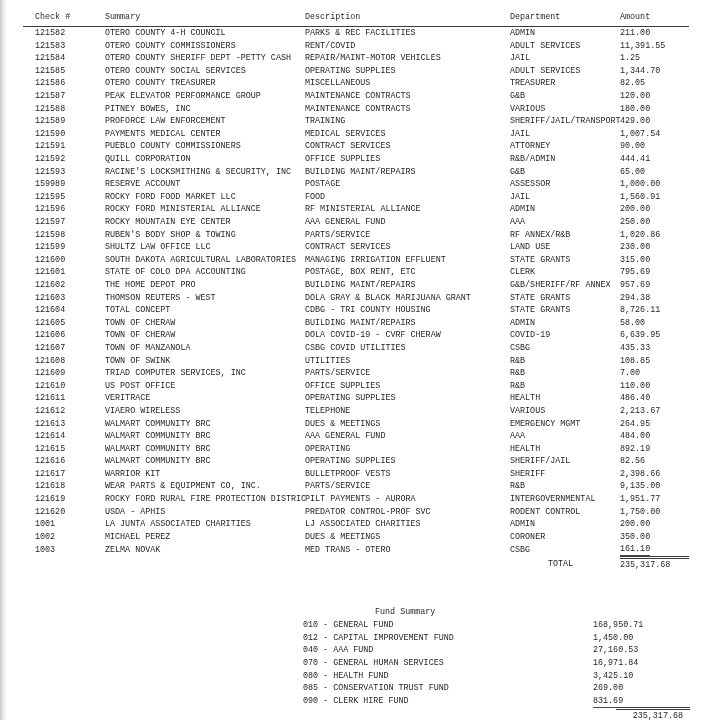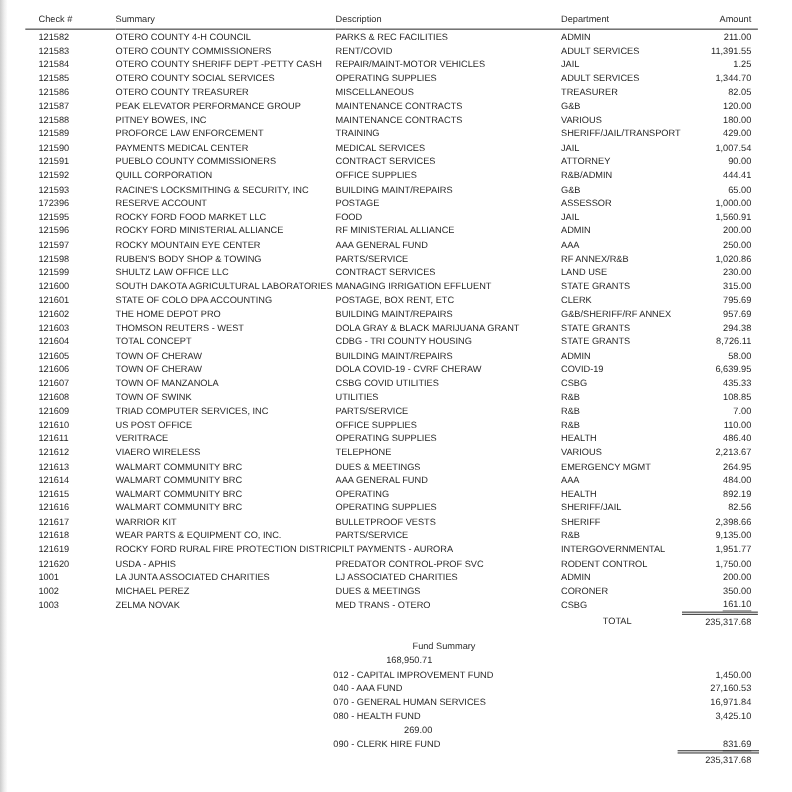--- a/index.html
+++ b/index.html
@@ -1,21 +1,21 @@
 <!DOCTYPE html>
 <html><head>
 <meta charset="utf-8">
 <style>
   html, body { margin: 0; padding: 0; background: #ffffff; }
   .page {
     position: relative;
     width: 720px;
     height: 720px;
     background: #ffffff;
-    font-family: Liberation Sans, sans-serif;
+    font-family: Liberation Mono, monospace;
     color: #262626;
     overflow: hidden;
   }
   .scan-edge {
     position: absolute;
     left: 0; top: 0;
     width: 7px; height: 720px;
     background: linear-gradient(to right, #cccccc, #ededed 55%, #ffffff);
   }
   table.checks {
@@ -34,48 +34,48 @@
   table.checks th {
     font-weight: normal;
     text-align: left;
     height: 18px;
     padding: 0;
     vertical-align: middle;
     border-bottom: 1.5px solid #3a3a3a;
     color: #2b2b2b;
   }
   table.checks th.check, table.checks td.check { padding-left: 12px; }
-  table.checks th.amount, table.checks td.amount { text-align: right; padding-right: 6px; }
+  table.checks th.amount, table.checks td.amount { padding-right: 6px; }
   table.checks td {
     height: 12.6px;
     padding: 0;
     vertical-align: middle;
     white-space: nowrap;
     overflow: hidden;
     line-height: 1;
   }
   tbody tr:last-child td.amount span { border-bottom: 1px solid #4a4a4a; padding-bottom: 1px; }
   tfoot td { height: 14px; margin-top: 31px; }
   tfoot td.total-label { padding-left: 38px; }
   tfoot td.amount.total-amount { border-top: 3px double #3a3a3a; }
   .fund-summary {
     position: absolute;
     left: 303px; top: 580px;
     width: 387px;
     font-size: 8.4px;
   }
-  .fs-title { height: 14px; line-height: 14px; padding-left: 72px; color: #2b2b2b; }
+  .fs-title { height: 14px; line-height: 14px; padding-left: 72px; color: #2b2b2b; margin-top: 25px; }
   .fs-row {
     display: flex;
     height: 12.6px;
     align-items: center;
     white-space: nowrap;
   }
   .fs-label { flex: 1; }
-  .fs-amount { width: 90px; text-align: right; padding-right: 7px; }
+  .fs-amount { width: 90px; padding-right: 7px; }
   .fs-row:last-child .fs-amount span { border-bottom: 1px solid #4a4a4a; padding-bottom: 1px; }
   .fs-total-row { display: flex; justify-content: flex-end; }
   .fs-total {
     width: 67px;
     border-top: 3px double #3a3a3a;
     text-align: right;
     padding-right: 7px;
     height: 13px;
     line-height: 13px;
   }
@@ -182,21 +182,21 @@
           <td class="amount"><span>444.41</span></td>
         </tr>
         <tr>
           <td class="check"><span>121593</span></td>
           <td><span>RACINE'S LOCKSMITHING &amp; SECURITY, INC</span></td>
           <td><span>BUILDING MAINT/REPAIRS</span></td>
           <td><span>G&amp;B</span></td>
           <td class="amount"><span>65.00</span></td>
         </tr>
         <tr>
-          <td class="check"><span>172396</span></td>
+          <td class="check"><span>159989</span></td>
           <td><span>RESERVE ACCOUNT</span></td>
           <td><span>POSTAGE</span></td>
           <td><span>ASSESSOR</span></td>
           <td class="amount"><span>1,000.00</span></td>
         </tr>
         <tr>
           <td class="check"><span>121595</span></td>
           <td><span>ROCKY FORD FOOD MARKET LLC</span></td>
           <td><span>FOOD</span></td>
           <td><span>JAIL</span></td>
@@ -407,39 +407,41 @@
         <td class="total-label">TOTAL</td>
         <td class="amount total-amount">235,317.68</td>
       </tr>
     </tfoot>
   </table>
 
   <div class="fund-summary">
     <div class="fs-title">Fund Summary</div>
     <div id="fs-items">
         <div class="fs-row">
+          <div class="fs-label">010 - GENERAL FUND</div>
           <div class="fs-amount"><span>168,950.71</span></div>
         </div>
         <div class="fs-row">
           <div class="fs-label">012 - CAPITAL IMPROVEMENT FUND</div>
           <div class="fs-amount"><span>1,450.00</span></div>
         </div>
         <div class="fs-row">
           <div class="fs-label">040 - AAA FUND</div>
           <div class="fs-amount"><span>27,160.53</span></div>
         </div>
         <div class="fs-row">
           <div class="fs-label">070 - GENERAL HUMAN SERVICES</div>
           <div class="fs-amount"><span>16,971.84</span></div>
         </div>
         <div class="fs-row">
           <div class="fs-label">080 - HEALTH FUND</div>
           <div class="fs-amount"><span>3,425.10</span></div>
         </div>
         <div class="fs-row">
+          <div class="fs-label">085 - CONSERVATION TRUST FUND</div>
           <div class="fs-amount"><span>269.00</span></div>
         </div>
         <div class="fs-row">
           <div class="fs-label">090 - CLERK HIRE FUND</div>
           <div class="fs-amount"><span>831.69</span></div>
         </div>
       </div>
     <div class="fs-total-row">
       <div class="fs-total">235,317.68</div>
     </div>

